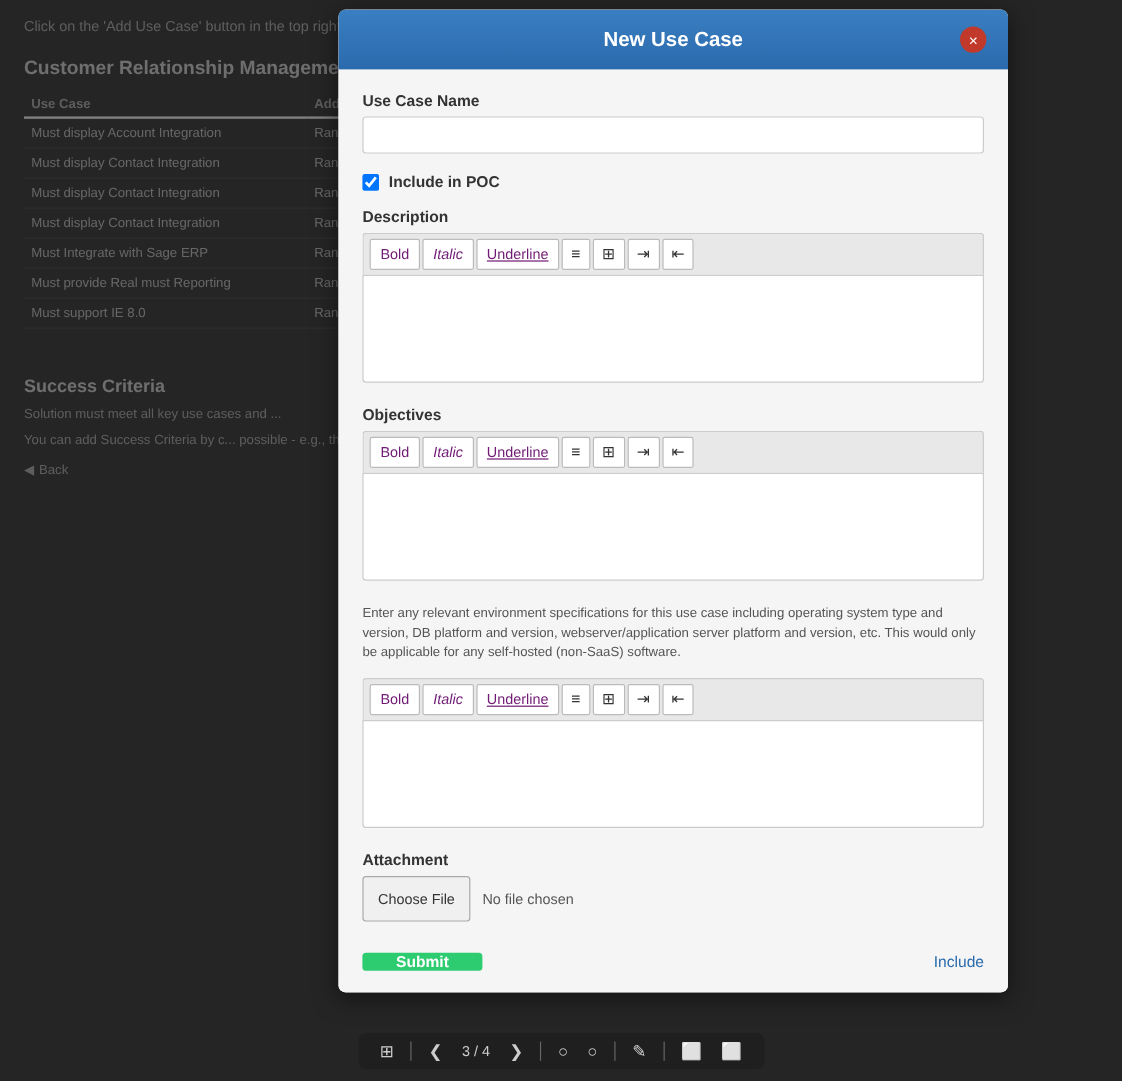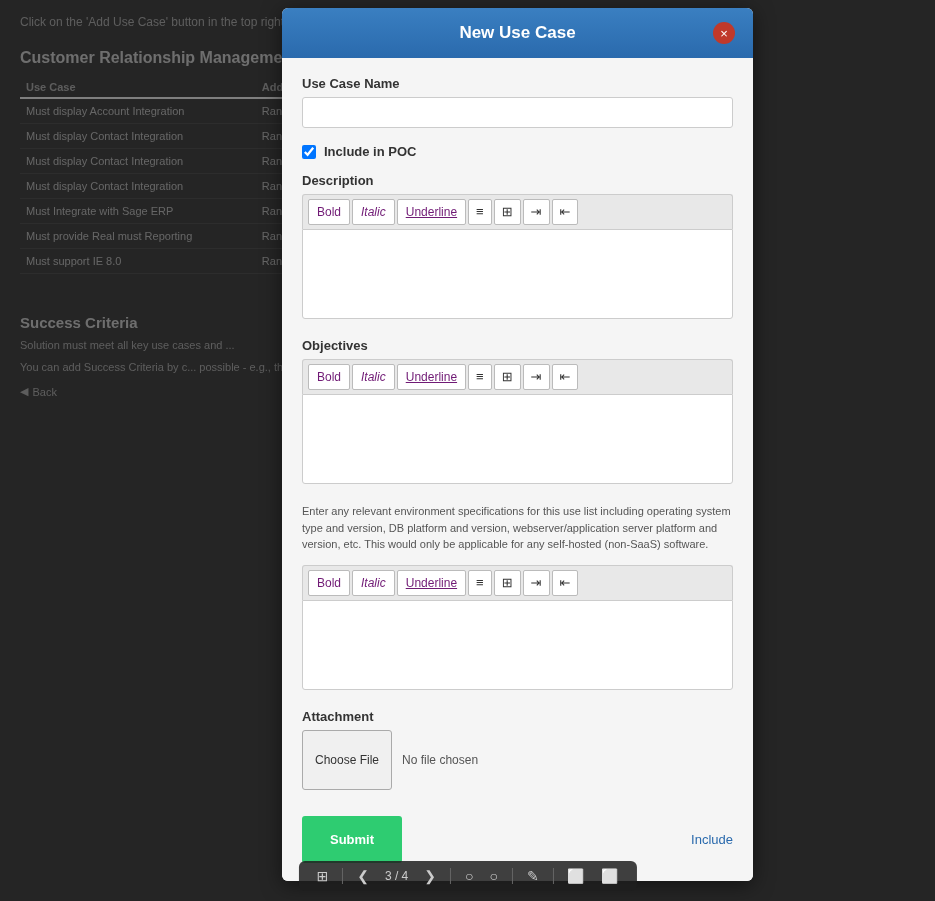--- a/index.html
+++ b/index.html
@@ -89,21 +89,21 @@
       top: 0; left: 0;
       width: 100%; height: 100%;
       background: rgba(0,0,0,0.5);
     }
 
     
     .modal {
       position: absolute;
       top: 8px;
       left: 282px;
-      width: 471px;
+      width: 558px;
       background: #f0f0f0;
       border-radius: 6px;
       box-shadow: 0 4px 20px rgba(0,0,0,0.5);
       overflow: hidden;
       max-height: 890px;
     }
 
     .modal-header {
       background: linear-gradient(to bottom, #3a7fc1, #2a6aad);
       padding: 14px 18px;
@@ -234,36 +234,36 @@
     }
 
     .attachment-row {
       display: flex;
       align-items: center;
       gap: 10px;
       margin-top: 6px;
     }
 
     .choose-file-btn {
-      padding: 22px 12px;
+      padding: 11px 12px;
       background: #f0f0f0;
       border: 1px solid #aaa;
       border-radius: 3px;
       font-size: 12px;
       cursor: pointer;
       color: #333;
     }
 
     .no-file-text {
       font-size: 12px;
       color: #555;
     }
 
     .btn-submit {
-      padding: 16px 28px;
+      padding: 0 28px;
       background: #2ecc71;
       border: none;
       border-radius: 3px;
       color: #fff;
       font-size: 13px;
       font-weight: bold;
       cursor: pointer;
     }
 
     .btn-cancel {
@@ -414,21 +414,21 @@
         <button class="toolbar-btn" style="font-style:italic;">Italic</button>
         <button class="toolbar-btn" style="text-decoration:underline;">Underline</button>
         <button class="toolbar-btn-icon">≡</button>
         <button class="toolbar-btn-icon">⊞</button>
         <button class="toolbar-btn-icon">⇥</button>
         <button class="toolbar-btn-icon">⇤</button>
       </div>
       <textarea class="editor-area" rows="4" style=""></textarea>
     </div>
 
-    <div class="info-text">Enter any relevant environment specifications for this use list including operating system type and version, DB platform and version, webserver/application server platform and version, etc. This would only be applicable for any self-hosted (non-SaaS) software.</div>
+    <div class="info-text">Enter any relevant environment specifications for this use case including operating system type and version, DB platform and version, webserver/application server platform and version, etc. This would only be applicable for any self-hosted (non-SaaS) software.</div>
 
     <div class="form-group">
       <div class="editor-toolbar">
         <button class="toolbar-btn">Bold</button>
         <button class="toolbar-btn" style="font-style:italic;">Italic</button>
         <button class="toolbar-btn" style="text-decoration:underline;">Underline</button>
         <button class="toolbar-btn-icon">≡</button>
         <button class="toolbar-btn-icon">⊞</button>
         <button class="toolbar-btn-icon">⇥</button>
         <button class="toolbar-btn-icon">⇤</button>

